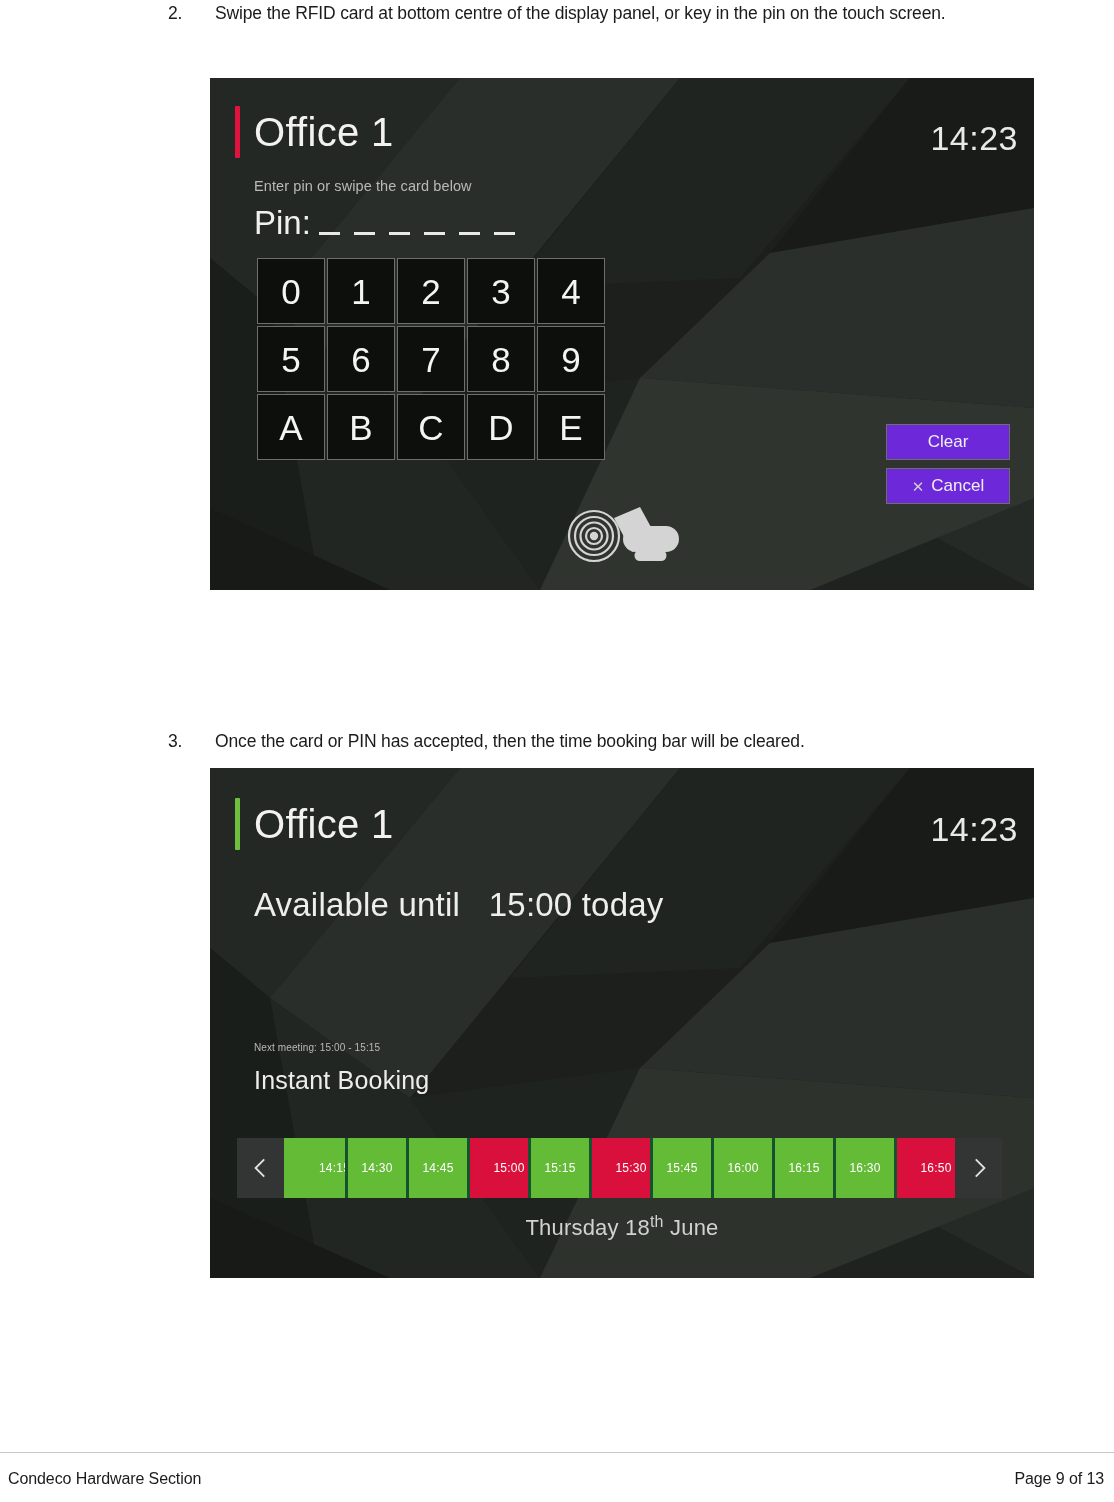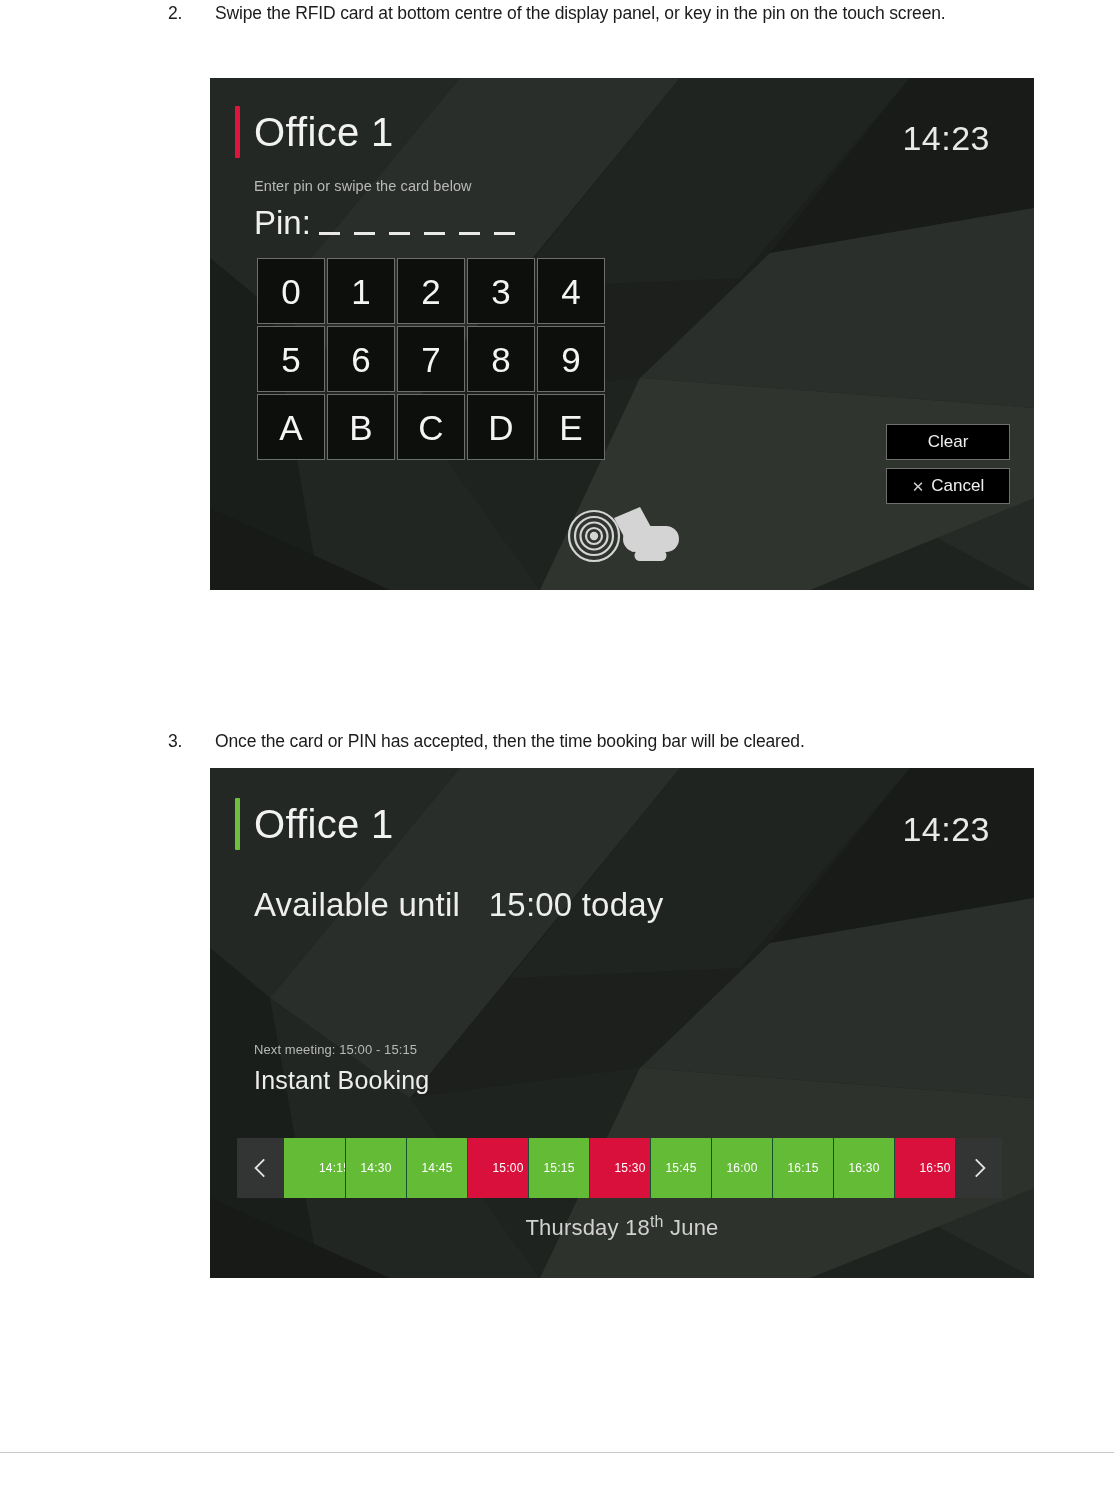--- a/index.html
+++ b/index.html
@@ -70,21 +70,21 @@
     font-weight: 400;
     color: #f2f2f2;
     letter-spacing: 0.3px;
     line-height: 1;
   }
   #pin-title { left: 44px; top: 34px; }
   #avail-title { left: 44px; top: 36px; }
 
   .panel-clock {
     position: absolute;
-    right: 44px;
+    right: 16px;
     font-size: 34px;
     color: #e9e9e9;
     letter-spacing: 0.5px;
     line-height: 1;
   }
   #pin-clock { top: 43px; }
   #avail-clock { top: 44px; }
 
   
   .pin-hint {
@@ -145,21 +145,21 @@
     position: absolute;
     right: 24px;
     top: 346px;
     display: flex;
     flex-direction: column;
     gap: 8px;
   }
   .side-btn {
     width: 124px;
     height: 36px;
-    background: #000000;
+    background: #6d28d9;
     border: 1px solid #6e6e6e;
     display: flex;
     align-items: center;
     justify-content: center;
     gap: 7px;
     font-size: 17px;
     color: #efefef;
     cursor: pointer;
   }
   .x-icon { font-size: 15px; color: #cfcfcf; line-height: 1; }
@@ -183,21 +183,21 @@
     letter-spacing: 0.2px;
     line-height: 1;
     white-space: nowrap;
   }
   .avail-line .sep { display: inline-block; width: 10px; }
 
   .next-meeting {
     position: absolute;
     left: 44px;
     top: 274px;
-    font-size: 13px;
+    font-size: 10px;
     color: #b8b8b8;
     letter-spacing: 0.1px;
   }
   .instant-booking {
     position: absolute;
     left: 44px;
     top: 297px;
     font-size: 25px;
     color: #ededed;
     letter-spacing: 0.2px;
@@ -222,21 +222,21 @@
     cursor: pointer;
   }
   .slot {
     width: 61px;
     display: flex;
     align-items: center;
     justify-content: center;
     font-size: 12px;
     color: #ffffff;
     letter-spacing: 0.2px;
-    border-left: 1px solid #14532d;
+    border-left: 3px solid #14532d;
     cursor: pointer;
   }
   .slot:first-of-type { border-left: none; padding-left: 40px; }
   .slot.free { background: #63bb36; }
   .slot.busy { background: #d9103c; padding-left: 20px; }
 
   .bar-date {
     position: absolute;
     left: 0; right: 0;
     top: 445px;
@@ -432,14 +432,18 @@
       </div>
 
       <div class="bar-date">
         <span>Thursday 18</span><sup>th</sup>
         <span>June</span>
       </div>
     </div>
   </div>
 
   <div class="footer-rule"></div>
+  <div class="footer">
+    <span>Condeco Hardware Section</span>
+    <span>Page 9 of 13</span>
+  </div>
 
 </div>
 
 </body></html>

